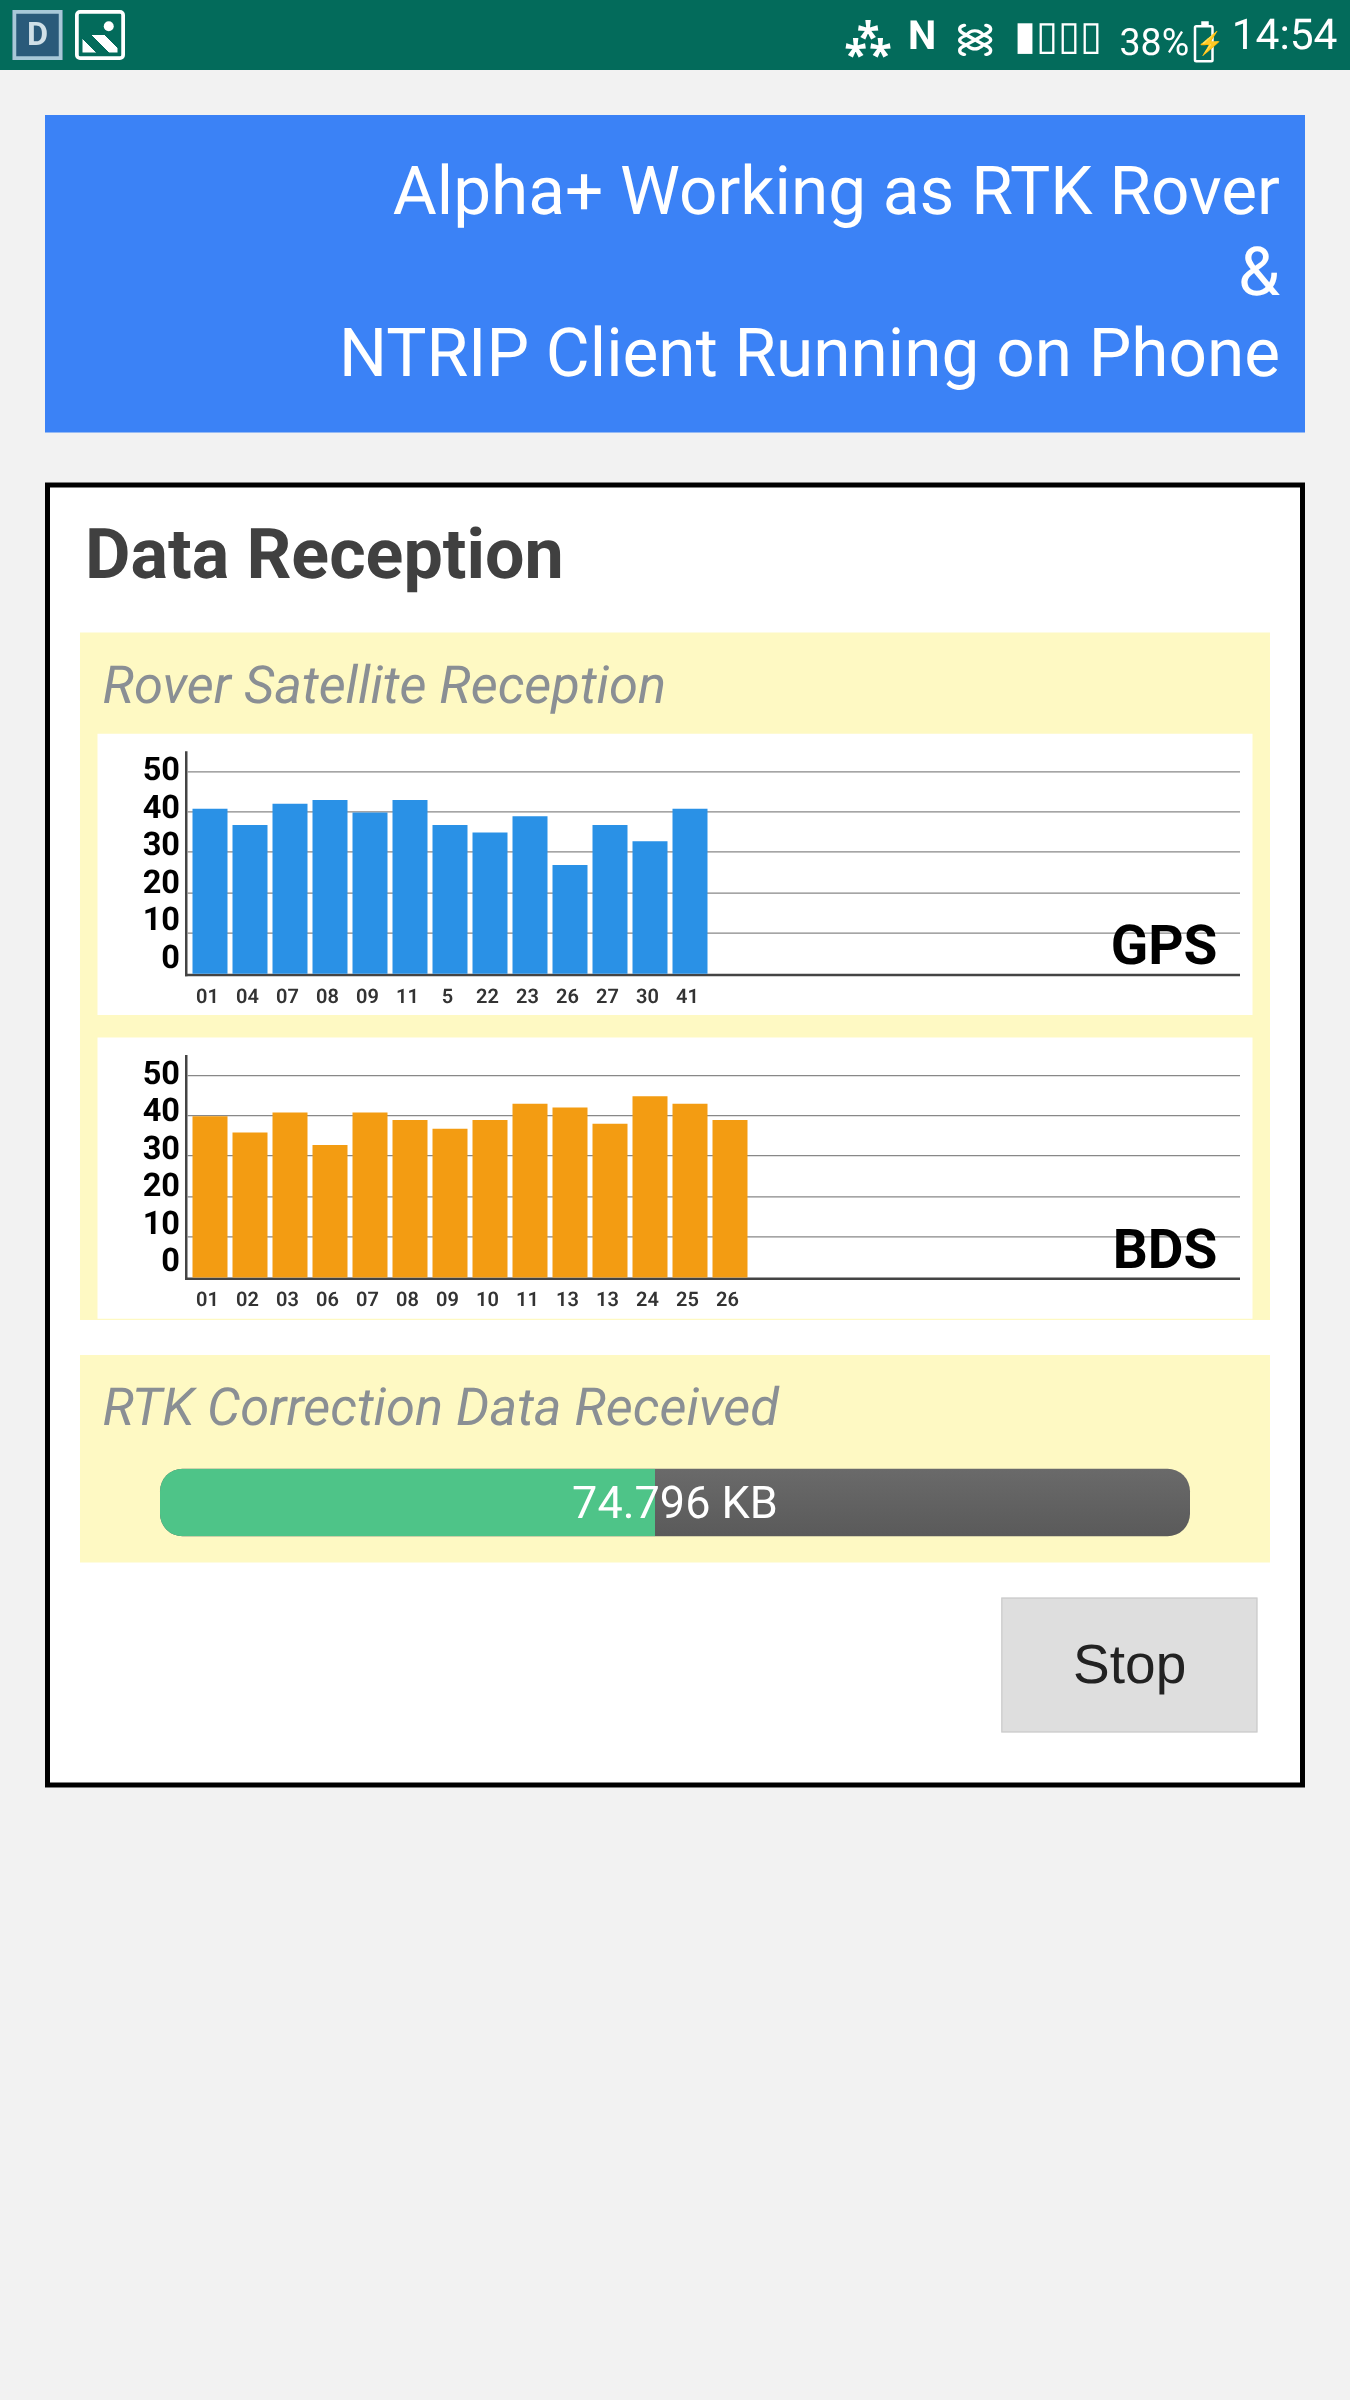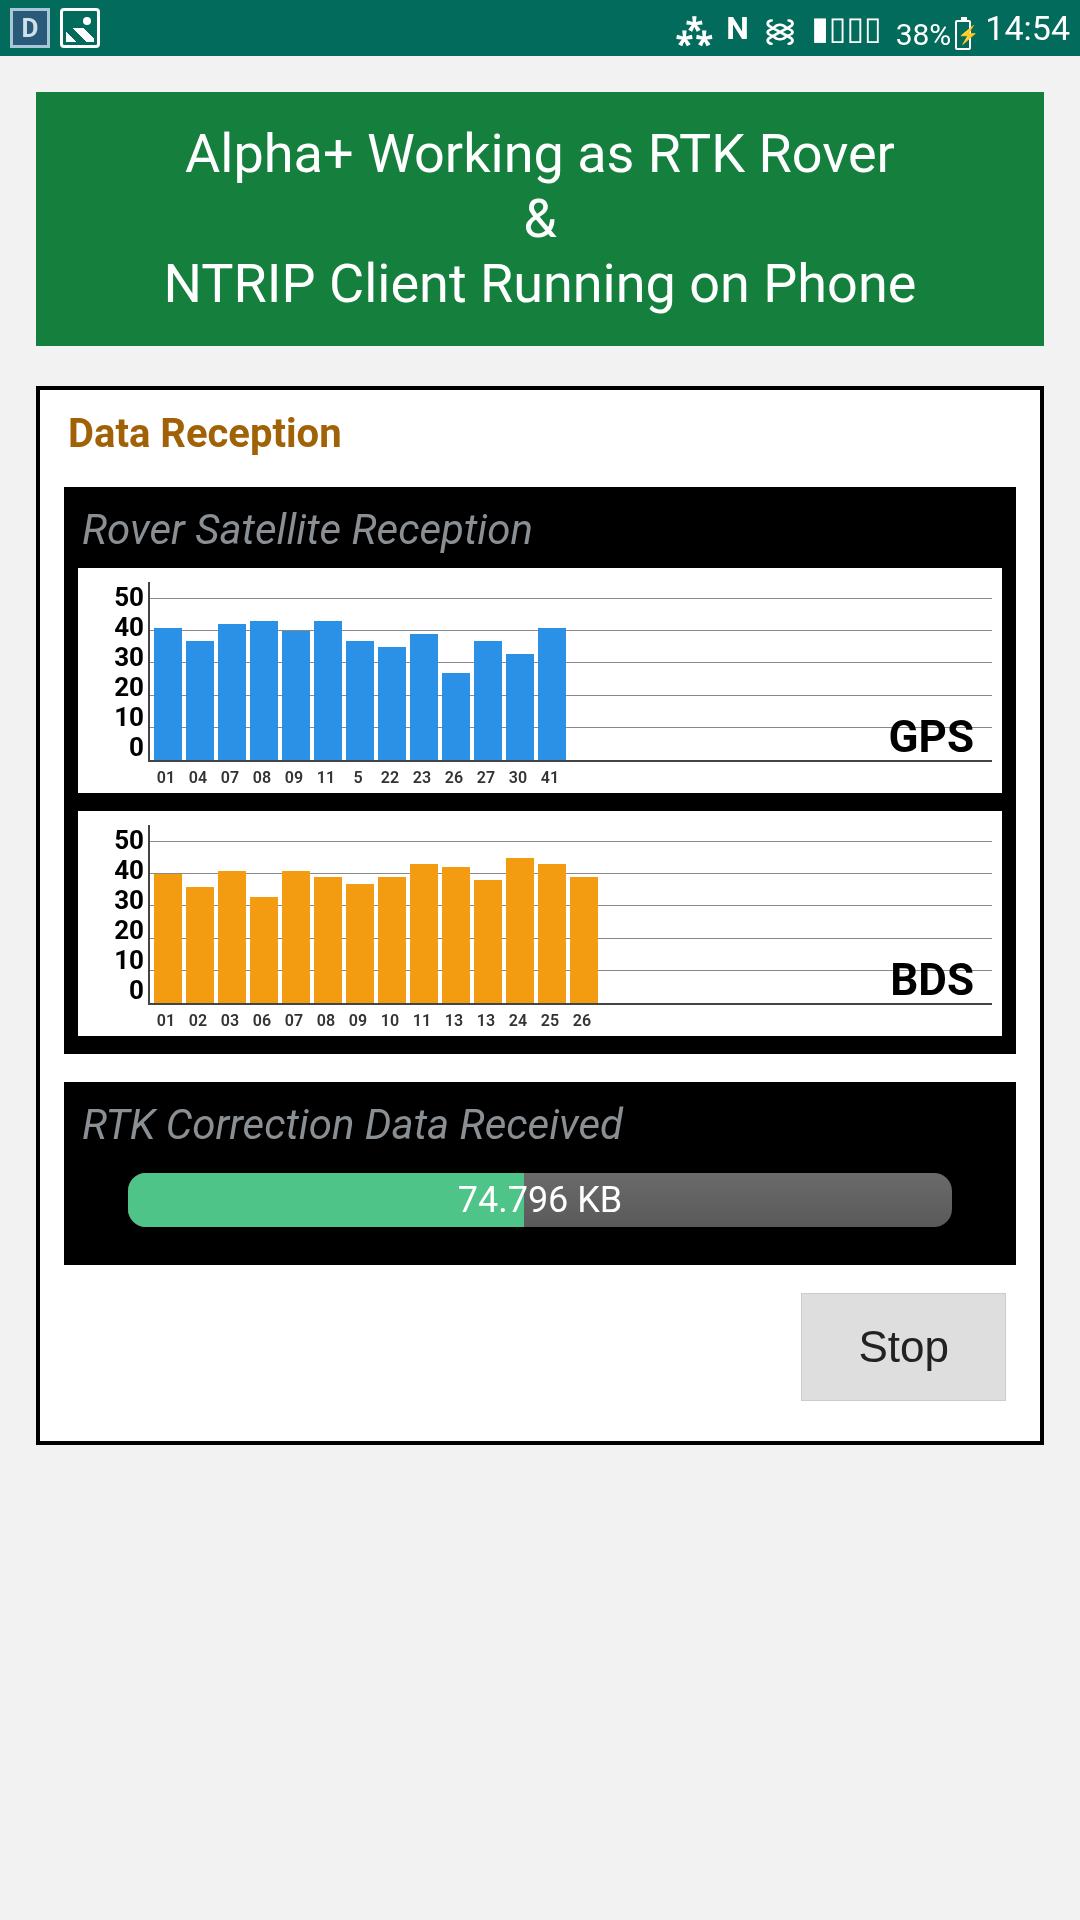--- a/index.html
+++ b/index.html
@@ -15,27 +15,27 @@
   .img-icon::after { content:""; position:absolute; top:6px; right:6px; width:8px; height:8px; border-radius:50%; background:#fff; }
   .bt-icon, .n-icon { font-weight:700; font-size:32px; }
   .wifi-icon, .cell-icon { font-size:32px; }
   .batt { display:flex; align-items:center; gap:4px; font-size:30px;margin-top:13px; }
   .batt-shape { width:16px; height:30px; border:2px solid #fff; border-radius:2px; position:relative; }
   .batt-shape::before { content:""; position:absolute; top:-5px; left:4px; width:6px; height:3px; background:#fff; }
   .batt-shape::after { content:"⚡"; position:absolute; top:2px; left:0; font-size:18px; color:#fff; }
   .clock { font-size:34px; font-weight:400; }
 
   
-  .title-card { margin: 36px; background: #15803d; color:#fff; text-align:center; font-size:54px; font-weight:400; padding: 30px 20px; line-height:1.2; }
+  .title-card { margin: 36px; background: #3b82f6; color:#fff; text-align:right; font-size:54px; font-weight:400; padding: 30px 20px; line-height:1.2; }
 
   
   .panel { margin: 40px 36px 0 36px; border: 4px solid #000; background:#fff; padding: 10px 24px 40px 24px; }
-  .panel-title { font-size:40px; font-weight:700; color:#a16207; margin: 10px 0 30px 4px; }
-
-  .section-card { background:#000000; padding: 18px 14px 18px 14px; margin-bottom: 28px; }
+  .panel-title { font-size:56px; font-weight:700; color:#404040; margin: 10px 0 30px 4px; }
+
+  .section-card { background:#fef9c3; padding: 18px 14px 1px 14px; margin-bottom: 28px; }
   .section-title { font-size:42px; font-style:italic; color:#8a8f94; margin-bottom:14px; padding-left:4px; }
 
   .chart-box { background:#fff; padding: 14px 10px 6px 10px; margin-bottom: 18px; position: relative; }
   .chart-box:last-child { margin-bottom:0; }
 
   .chart-inner { display:flex; }
   .y-axis { width:60px; display:flex; flex-direction:column; justify-content:space-between; align-items:flex-end; height:180px; font-size:26px; font-weight:700; color:#000; padding-right:4px; }
   .plot-area { flex:1; position:relative; height:180px; border-left:2px solid #444; border-bottom:2px solid #444; }
   .grid-line { position:absolute; left:0; right:0; height:1px; background:#888; }
   .bars-row { position:absolute; left:4px; bottom:0; top:0; display:flex; align-items:flex-end; gap:4px; }

